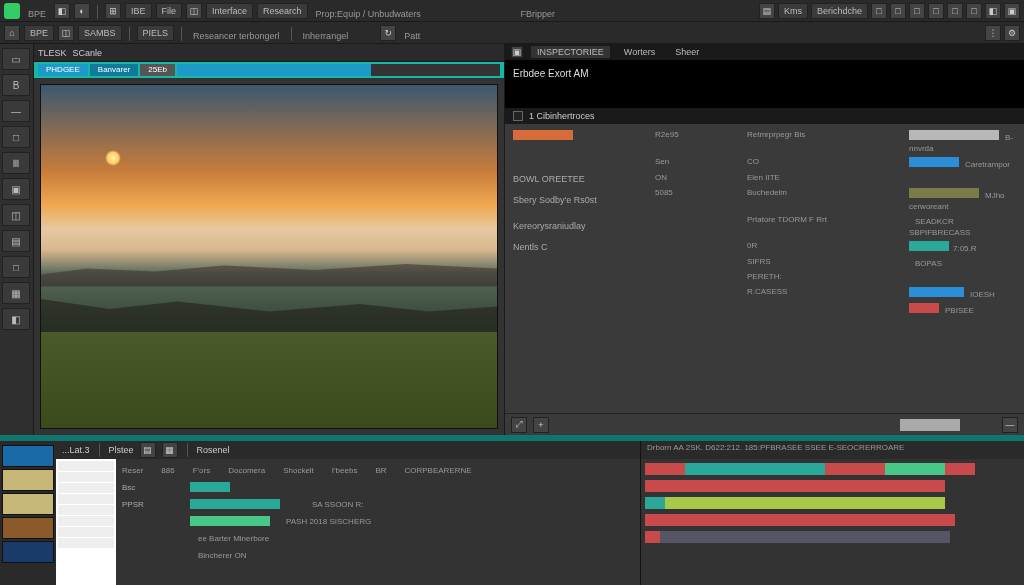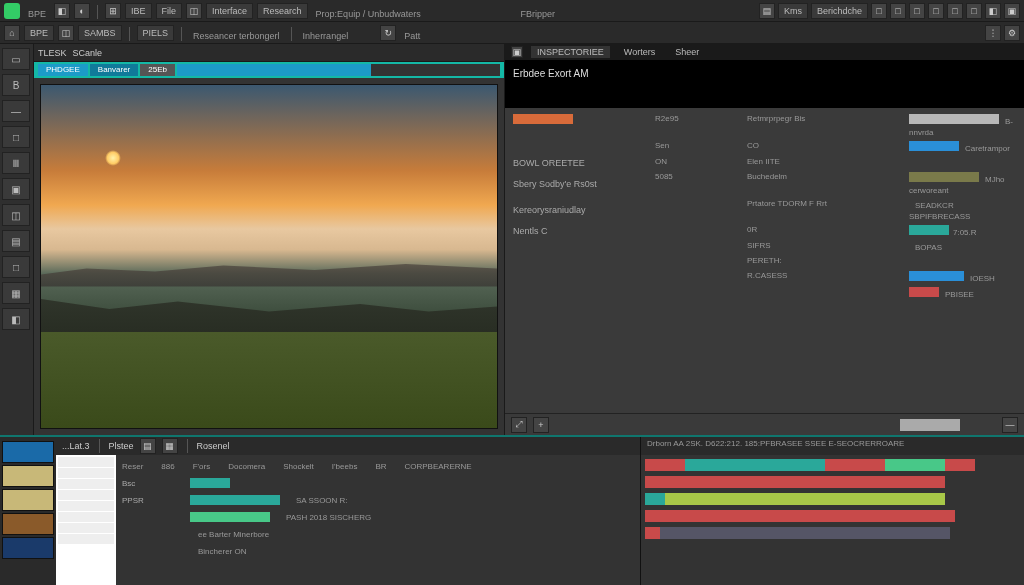--- a/index.html
+++ b/index.html
@@ -50,21 +50,21 @@
 .pg-bar.blue { background: #2a8fd8; }
 .pg-bar.teal { background: #2aa89a; }
 .pg-bar.olive { background: #7a7a4a; }
 .pg-bar.light { background: #b8b8b8; }
 .pg-bar.red { background: #c84a4a; }
 .pg-smalltxt { font-size: 8px; color: #999; }
 
 .prop-footer { height: 22px; background: #3a3a3a; border-top: 1px solid #222; display: flex; align-items: center; padding: 0 6px; gap: 6px; }
 
 
-.bottom { height: 150px; display: flex; border-top: 2px solid #0f766e; }
+.bottom { height: 150px; display: flex; border-top: 6px solid #0f766e; }
 .bt-left { width: 56px; background: #2a2a2a; display: flex; flex-direction: column; gap: 2px; padding: 4px 2px; }
 .sw { height: 22px; border: 1px solid #111; }
 .bt-mid { flex: 1; display: flex; flex-direction: column; }
 .bt-head { height: 18px; background: #2a2a2a; display: flex; align-items: center; gap: 6px; padding: 0 6px; font-size: 9px; }
 .bt-body { flex: 1; background: #333; display: flex; }
 .bt-list { width: 60px; background: #fff; display: flex; flex-direction: column; gap: 1px; padding: 2px; }
 .bt-list div { height: 10px; background: #eee; font-size: 7px; color: #333; padding: 0 2px; }
 .bt-tracks { flex: 1; padding: 4px 6px; display: flex; flex-direction: column; gap: 3px; }
 .trk { display: flex; align-items: center; gap: 8px; height: 14px; }
 .trk-lbl { font-size: 8px; color: #aaa; width: 60px; }
@@ -172,20 +172,24 @@
     <div class="right-col">
       <div class="prop-header">
         <span class="icon-box" style="width:12px;height:12px">▣</span>
         <span class="prop-tab active">INSPECTORIEE</span>
         <span class="prop-tab">Worters</span>
         <span class="prop-tab">Sheer</span>
       </div>
       <div class="prop-top">
         <div class="prop-title">Erbdee Exort AM</div>
       </div>
+      <div class="prop-check">
+        <span class="cb"></span>
+        <span>1 Cibinhertroces</span>
+      </div>
       <div class="prop-grid" id="prop-grid">
           <div>
             <div class="pg-bar orange" style="width: 60px;"></div>
           </div>
           <div class="pg-smalltxt">R2e95</div>
           <div class="pg-smalltxt">Retmrprpegr Bis</div>
           <div><div class="pg-bar light" style="width: 90px; display: inline-block;"></div><span class="pg-smalltxt" style="margin-left: 6px;">B-nnvrda</span></div>
           <div class="pg-label"></div>
           <div class="pg-smalltxt">Sen</div>
           <div class="pg-smalltxt">CO</div>
@@ -274,21 +278,21 @@
               <span class="pg-smalltxt" style="margin-right: 10px;">BR</span>
               <span class="pg-smalltxt" style="margin-right: 10px;">CORPBEARERNE</span>
             </div>
             <div class="trk">
               <span class="trk-lbl">Bsc</span>
               <div class="trk-bar" style="background: rgb(42, 168, 154); width: 40px;"></div>
             </div>
             <div class="trk">
               <span class="trk-lbl">PPSR</span>
               <div class="trk-bar" style="background: rgb(42, 168, 154); width: 90px;"></div>
-              <span class="pg-smalltxt" style="margin-left: 8px;">SA SSOON R:</span>
+              <span class="pg-smalltxt" style="margin-left: 24px;">SA SSOON R:</span>
             </div>
             <div class="trk">
               <span class="trk-lbl"></span>
               <div class="trk-bar" style="background: rgb(72, 200, 136); width: 80px;"></div>
               <span class="pg-smalltxt" style="margin-left: 8px;">PASH 2018 SISCHERG</span>
             </div>
             <div class="trk">
               <span class="trk-lbl"></span>
               <span class="pg-smalltxt" style="margin-left: 8px;">ee Barter Minerbore</span>
             </div>

